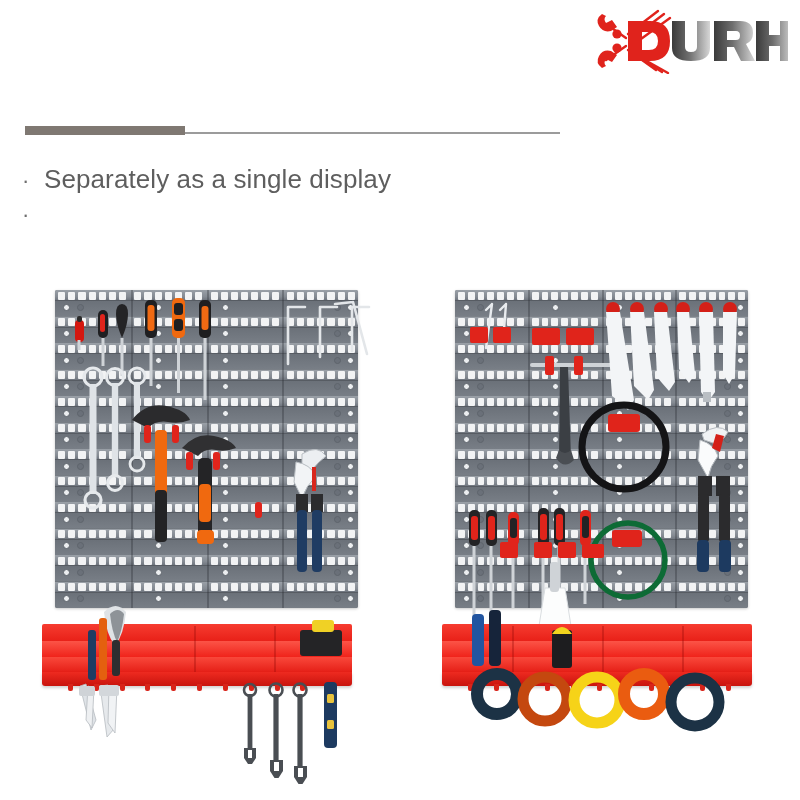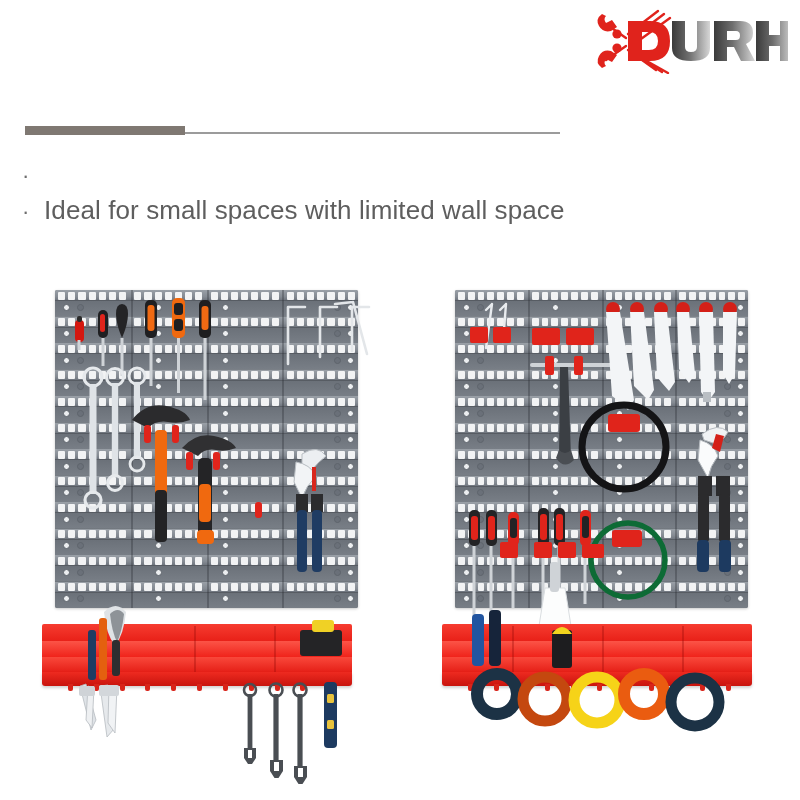--- a/index.html
+++ b/index.html
@@ -128,24 +128,24 @@
   </div>
 
   <div class="divider">
     <div class="bar"></div>
     <div class="rule"></div>
   </div>
 
   <div class="bullets">
     <div class="brow">
       <span class="bdot">·</span>
+      <span class="btxt">Separately as a single display</span>
     </div>
     <div class="brow">
       <span class="bdot">·</span>
-      <span class="btxt">Ideal for small spaces with limited wall space</span>
     </div>
   </div>
 
   <div class="stage">
 
     <div class="board" id="boardL" style="left:55px;top:28px;width:303px;height:318px;">
       <div class="rows" id="rowsL">
           <div class="rowband" style="top: 0px; height: 26.5px;">
             <div class="face" style="top: 11.13px; height: 15.37px;"></div>
             <div class="lip"></div>

